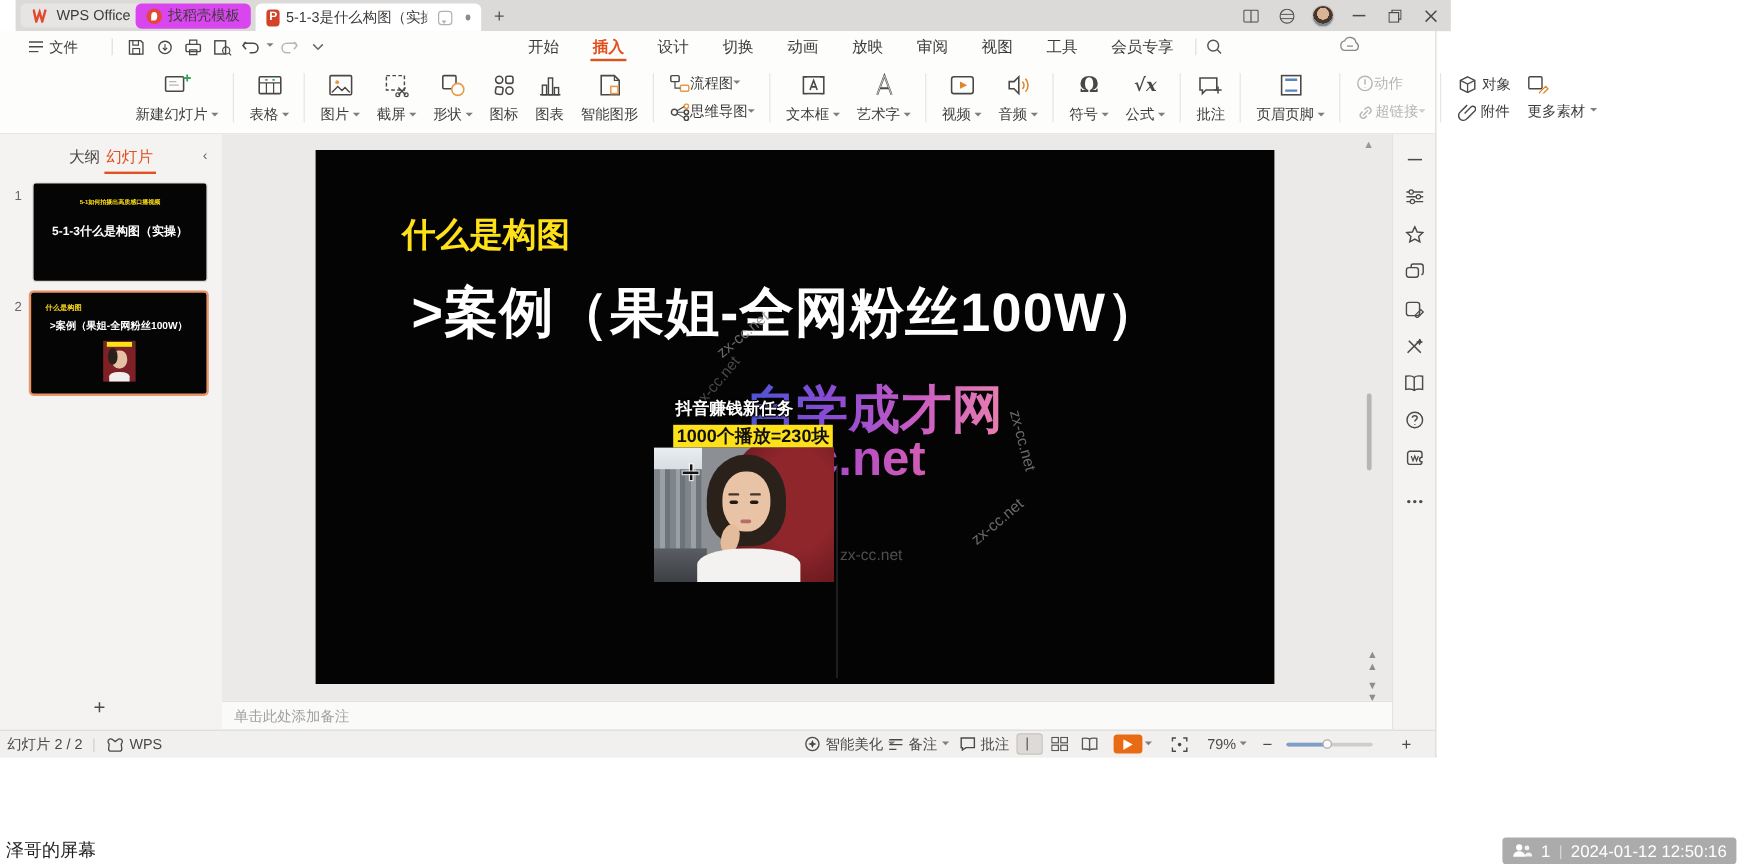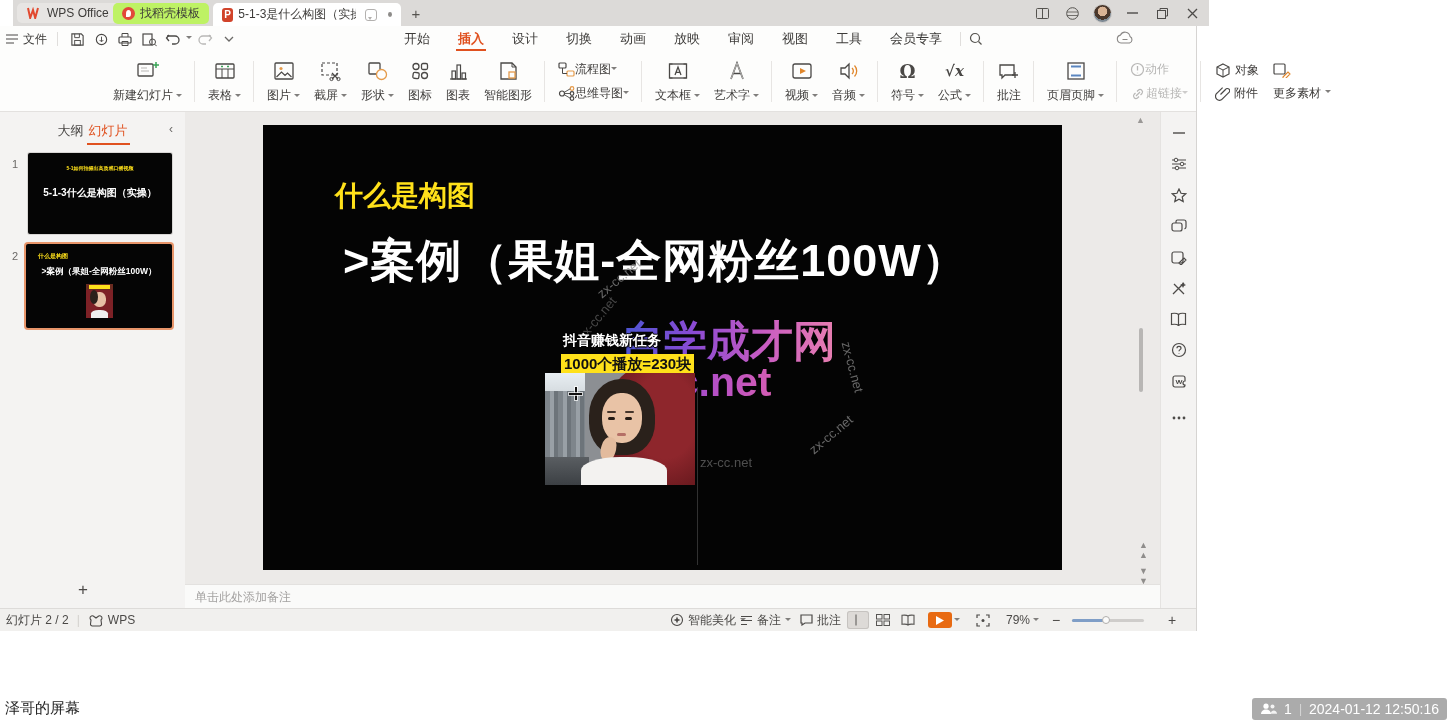--- a/index.html
+++ b/index.html
@@ -3,35 +3,35 @@
 <meta charset="utf-8">
 <style>
   html,body{margin:0;padding:0;}
   body{width:1450px;height:722px;background:#ffffff;font-family:"Liberation Sans","DejaVu Sans",sans-serif;overflow:hidden;position:relative;-webkit-font-smoothing:antialiased;}
   
   .wps{position:absolute;left:0;top:0;width:1196px;height:630px;background:#fff;border-right:1px solid #d6d4d2;border-bottom:1px solid #d6d4d2;}
   
   .titlebar{position:absolute;left:13px;top:0;width:1196px;height:26px;background:#dcdad8;}
   .logo-tab{position:absolute;left:4px;top:3px;height:20px;border-radius:5px;background:#e7e5e3;display:flex;align-items:center;gap:5px;padding:0 10px;font-size:12px;color:#3d3b39;}
   .doc-tab{position:absolute;top:3px;height:21px;display:flex;align-items:center;gap:5px;padding:0 9px;font-size:12px;color:#3d3b39;border-radius:5px 5px 0 0;}
-  .doc-tab.t2{left:100px;background:#bef264;border-radius:5px;}
+  .doc-tab.t2{left:100px;background:#d946ef;border-radius:5px;}
   .doc-tab.active{left:200px;background:#ffffff;height:23px;width:170px;}
   .docer-ico{width:13px;height:13px;border-radius:50%;background:#e2483a;position:relative;}
   .docer-ico:after{content:"";position:absolute;left:4px;top:3px;width:5px;height:7px;border-radius:50% 50% 50% 0;background:#fff;}
   .p-badge{width:14px;height:14px;border-radius:3px;background:#d1432a;color:#fff;font-size:10px;font-weight:bold;display:flex;align-items:center;justify-content:center;}
   .tab-bubble{width:12px;height:10px;border:1px solid #b3b1af;border-radius:3px;position:relative;margin-left:4px;}
   .tab-bubble:after{content:"";position:absolute;left:2px;bottom:-3px;border:3px solid transparent;border-top-color:#b3b1af;border-left-width:2px;border-right-width:2px;}
   .tab-dot{width:5px;height:5px;border-radius:50%;background:#8d8b89;margin-left:6px;}
   .newtab{position:absolute;left:394px;top:4px;width:18px;height:18px;color:#55534f;font-size:15px;display:flex;align-items:center;justify-content:center;}
   .winctl{position:absolute;top:0;height:26px;display:flex;align-items:center;color:#4d4b49;}
   .wbtn{width:30px;height:26px;display:flex;align-items:center;justify-content:center;}
   .avatar{width:17px;height:17px;border-radius:50%;background:radial-gradient(circle at 50% 38%,#d9b394 0 36%,#4a372b 37% 60%,#7e8a94 61%);border:1px solid #c9c7c5;}
   
   .menubar{position:absolute;left:0;top:26px;width:1196px;height:26px;background:#fdfdfc;display:flex;align-items:center;font-size:12px;color:#3d3b39;}
-  .file-btn{display:flex;align-items:center;gap:5px;padding:0 6px;}
+  .file-btn{display:flex;align-items:center;gap:5px;padding:0 24px;}
   .qbar{display:flex;align-items:center;gap:2px;margin-left:4px;}
   .qico{width:22px;height:20px;display:flex;align-items:center;justify-content:center;}
   .rtabs{display:flex;align-items:center;margin-left:150px;}
   .rtab{padding:0 14px;height:26px;display:flex;align-items:center;font-size:13px;color:#3d3b39;position:relative;}
   .rtab.active{color:#e0511f;font-weight:bold;}
   .rtab.active:after{content:"";position:absolute;left:12px;right:12px;bottom:1px;height:2px;background:#e0511f;}
   .share-btn{position:absolute;right:8px;top:29px;width:46px;height:19px;background:#ed6c2e;border-radius:4px;color:#fff;font-size:12px;display:flex;align-items:center;justify-content:center;gap:3px;margin-top:48px;}
   .cloud-q{position:absolute;right:62px;top:30px;}
   
   .ribbon{position:absolute;left:0;top:52px;width:1196px;height:60px;background:#fdfdfc;border-bottom:1px solid #e3e1df;display:flex;align-items:stretch;padding-left:100px;box-sizing:border-box;}

